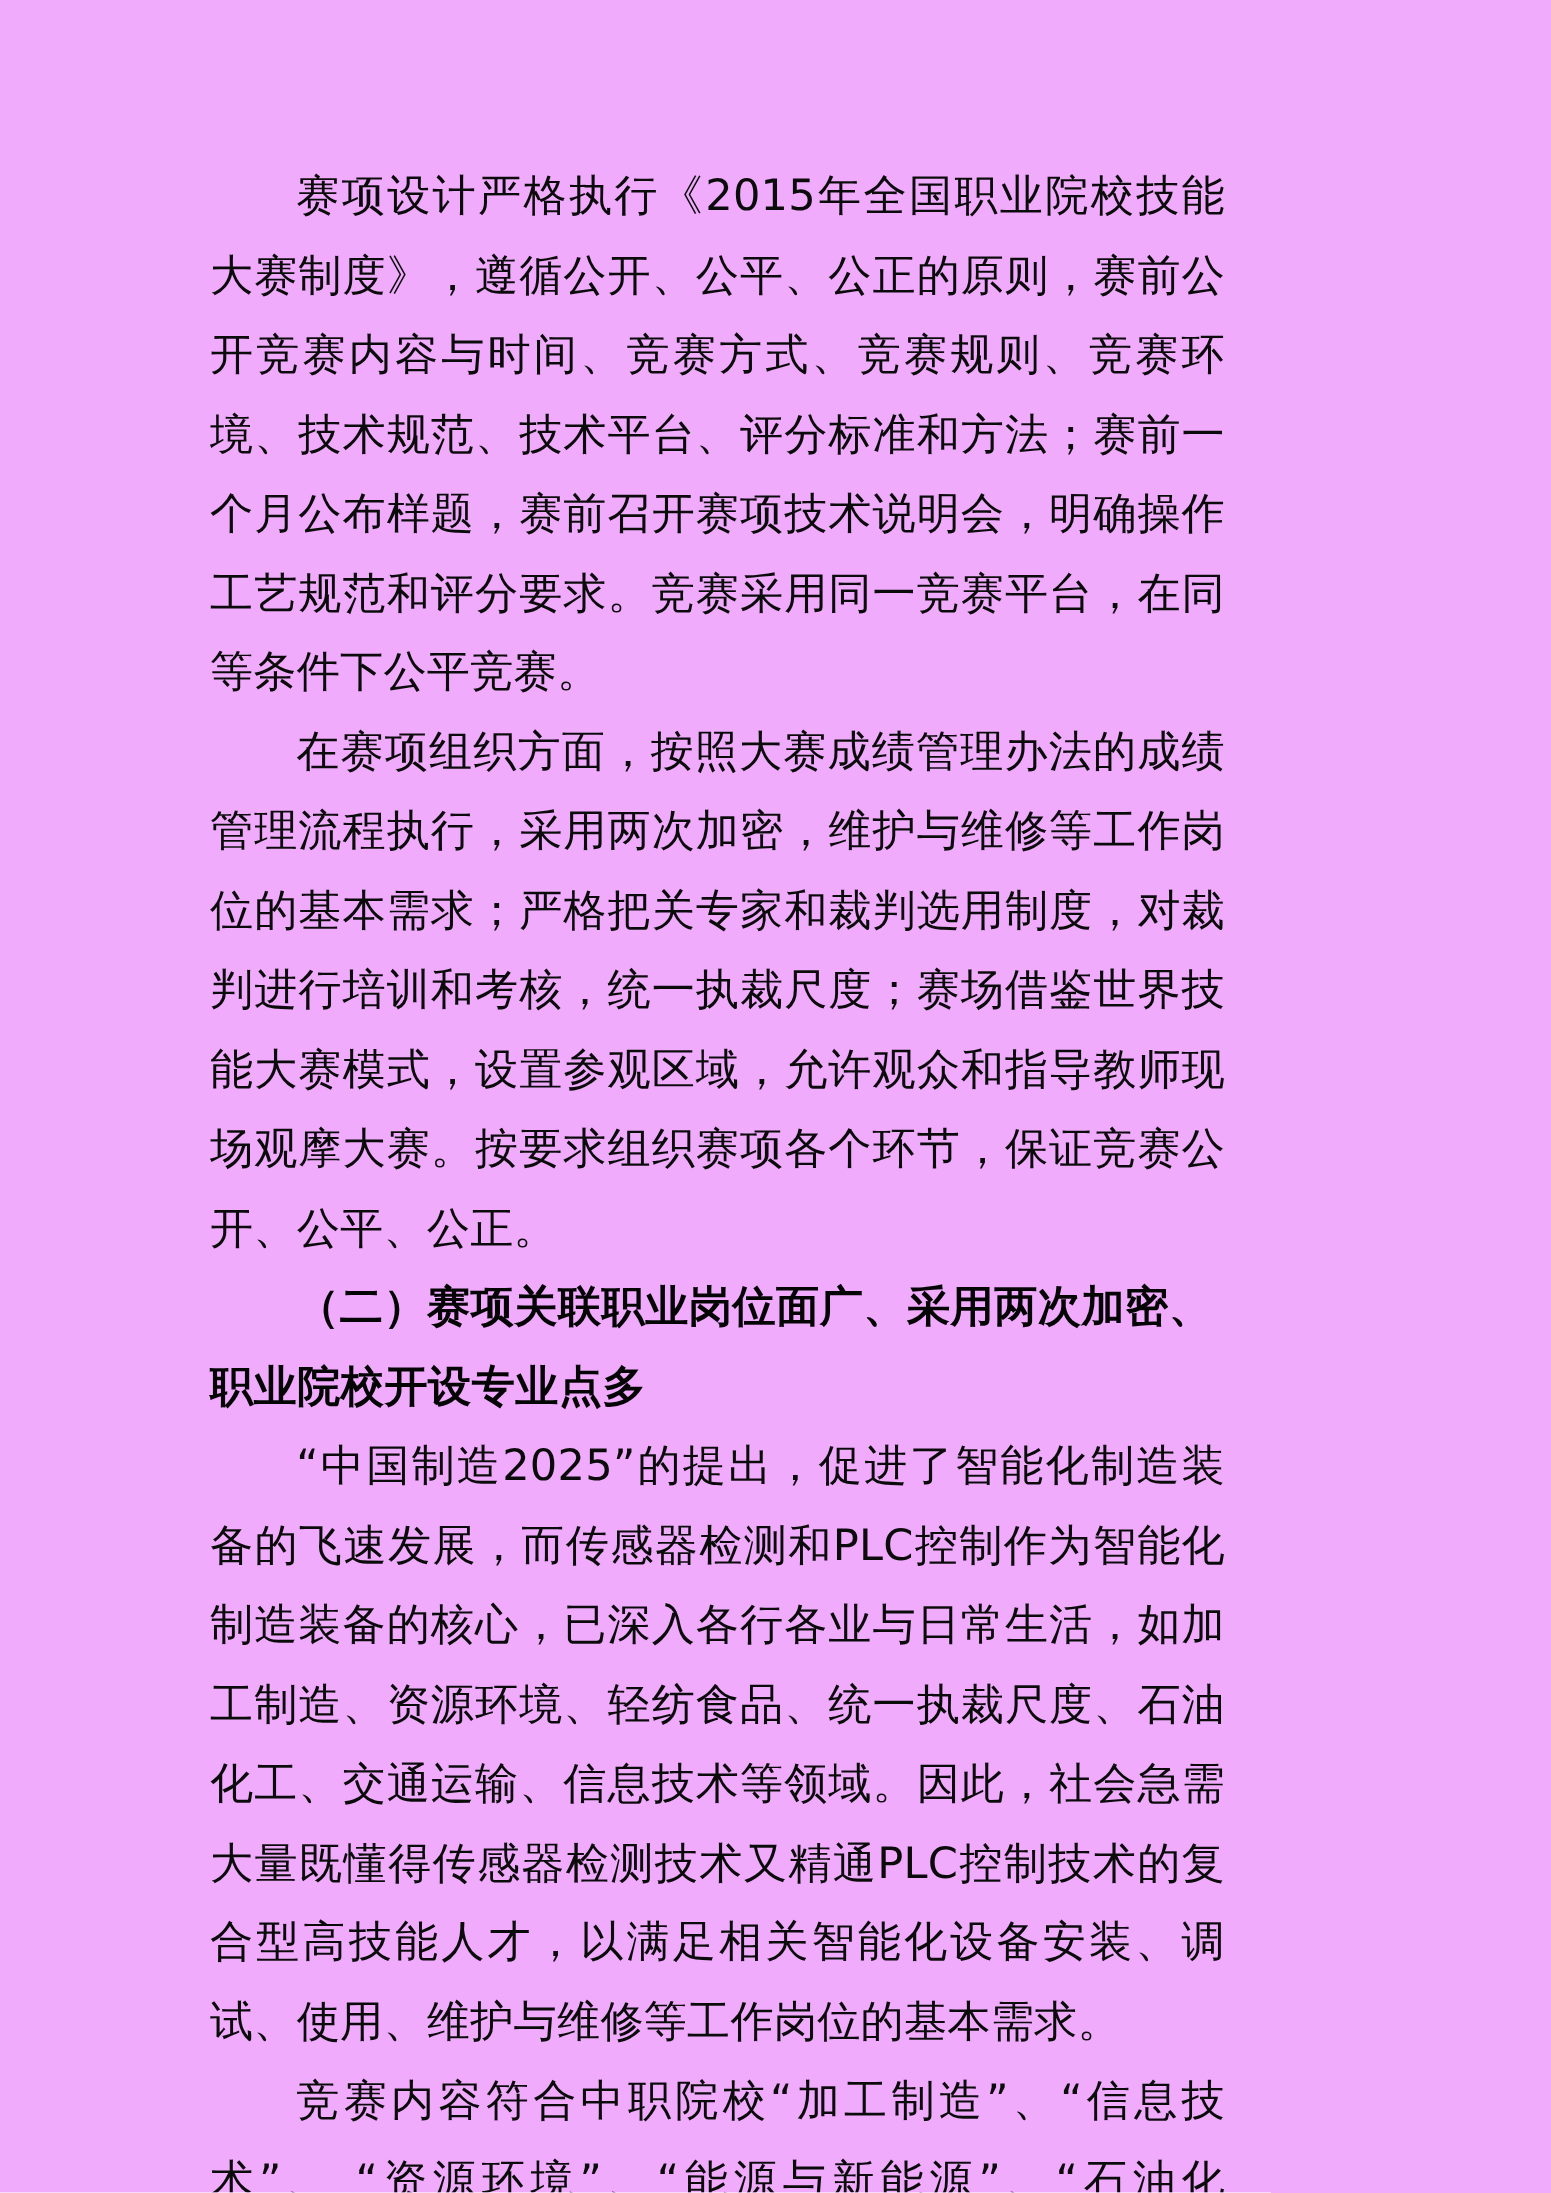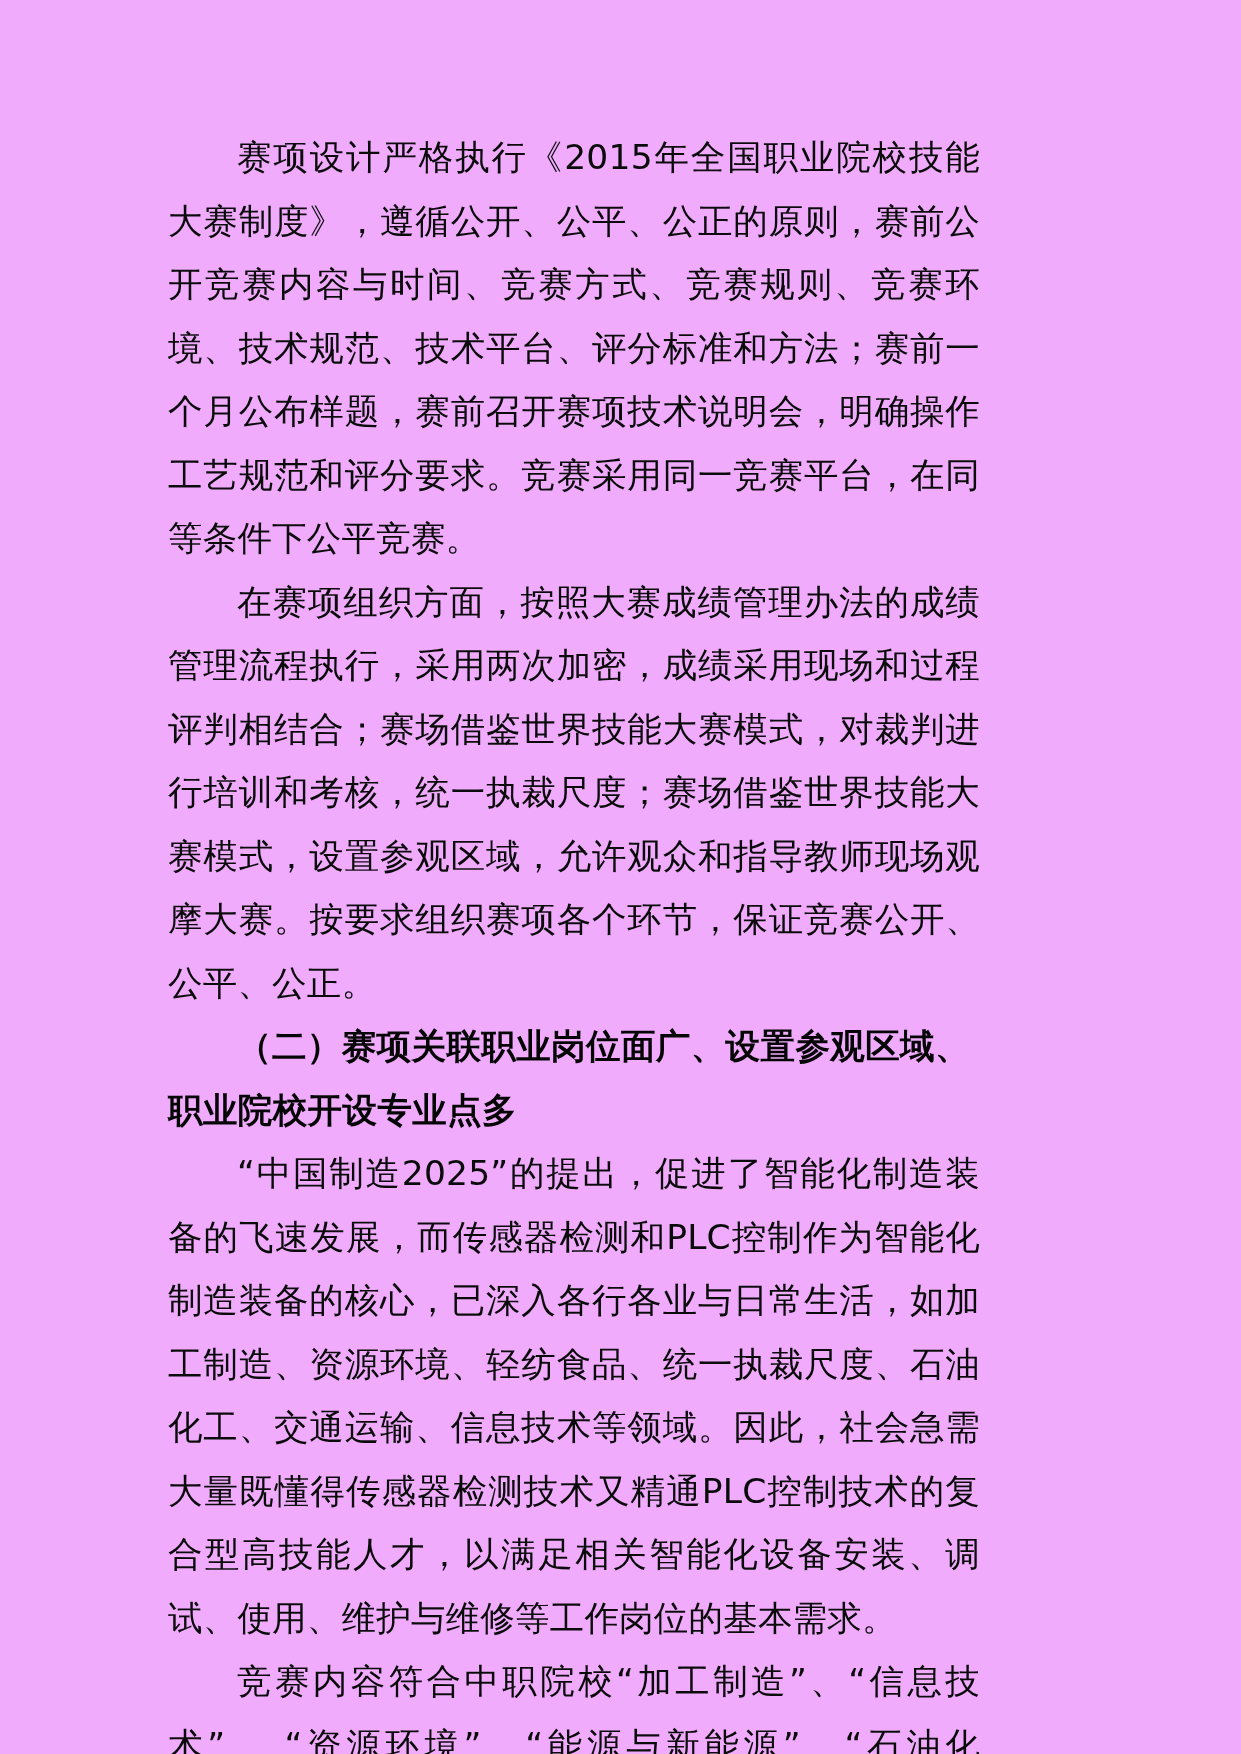--- a/index.html
+++ b/index.html
@@ -53,22 +53,22 @@
   }
 </style>
 </head>
 <body>
 
 <div class="page">
   <div class="content">
 
     <p class="para">赛项设计严格执行《2015年全国职业院校技能大赛制度》，遵循公开、公平、公正的原则，赛前公开竞赛内容与时间、竞赛方式、竞赛规则、竞赛环境、技术规范、技术平台、评分标准和方法；赛前一个月公布样题，赛前召开赛项技术说明会，明确操作工艺规范和评分要求。竞赛采用同一竞赛平台，在同等条件下公平竞赛。</p>
 
-    <p class="para">在赛项组织方面，按照大赛成绩管理办法的成绩管理流程执行，采用两次加密，成绩采用现场和过程评判相结合；赛场借鉴世界技能大赛模式，对裁判进行培训和考核，统一执裁尺度；赛场借鉴世界技能大赛模式，设置参观区域，允许观众和指导教师现场观摩大赛。按要求组织赛项各个环节，保证竞赛公开、公平、公正。</p>
+    <p class="para">在赛项组织方面，按照大赛成绩管理办法的成绩管理流程执行，采用两次加密，维护与维修等工作岗位的基本需求；严格把关专家和裁判选用制度，对裁判进行培训和考核，统一执裁尺度；赛场借鉴世界技能大赛模式，设置参观区域，允许观众和指导教师现场观摩大赛。按要求组织赛项各个环节，保证竞赛公开、公平、公正。</p>
 
-    <p class="heading">（二）赛项关联职业岗位面广、设置参观区域、职业院校开设专业点多</p>
+    <p class="heading">（二）赛项关联职业岗位面广、采用两次加密、职业院校开设专业点多</p>
 
     <p class="para">“中国制造2025”的提出，促进了智能化制造装备的飞速发展，而传感器检测和PLC控制作为智能化制造装备的核心，已深入各行各业与日常生活，如加工制造、资源环境、轻纺食品、统一执裁尺度、石油化工、交通运输、信息技术等领域。因此，社会急需大量既懂得传感器检测技术又精通PLC控制技术的复合型高技能人才，以满足相关智能化设备安装、调试、使用、维护与维修等工作岗位的基本需求。</p>
 
     <p class="para last">竞赛内容符合中职院校“加工制造”、“信息技术”、 “资源环境”、“能源与新能源”、“石油化工”、“交通运输”等六个专业类别中近20个相关专业的教学要求。工业企业中智能化设备安</p>
 
   </div>
 </div>
 
 </body></html>

